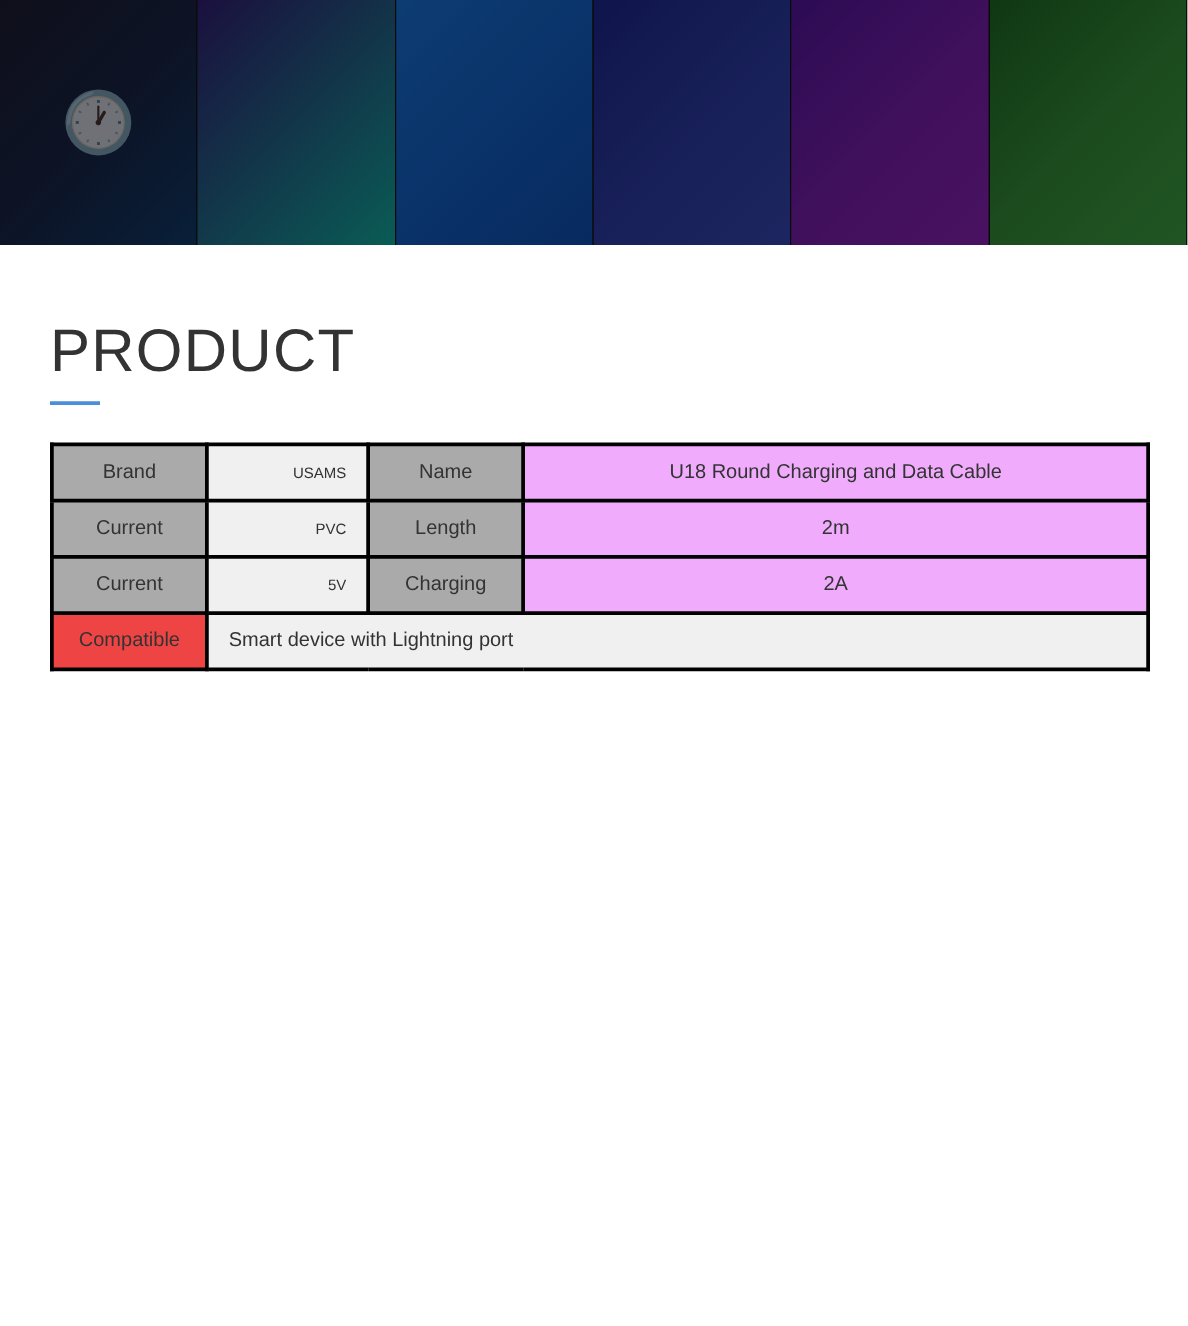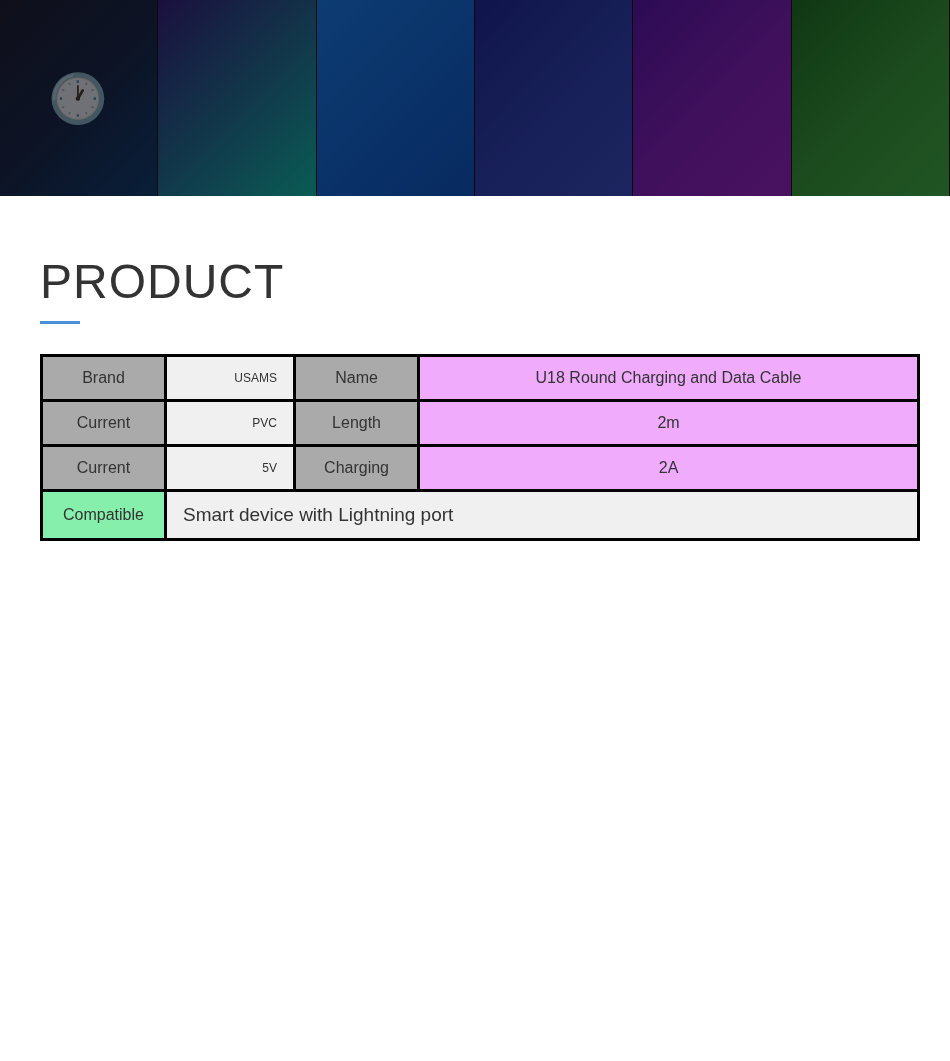--- a/index.html
+++ b/index.html
@@ -139,32 +139,32 @@
     }
 
     .params-table .value-cell-wide {
       background: #f0abfc;
       text-align: center;
       color: #333;
       font-size: 16px;
     }
 
     .params-table .compatible-label {
-      background: #86efac;
+      background: #ef4444;
       color: #333;
       text-align: center;
       font-weight: normal;
       font-size: 16px;
       width: 120px;
     }
 
     .params-table .compatible-value {
       background: #f0f0f0;
       color: #333;
-      font-size: 19px;
+      font-size: 16px;
       text-align: left;
     }
   </style>
 </head>
 <body>
 
 <div class="hero-banner">
   <div class="hero-thumbnails">
     <div class="hero-thumb"></div>
     <div class="hero-thumb"></div>

